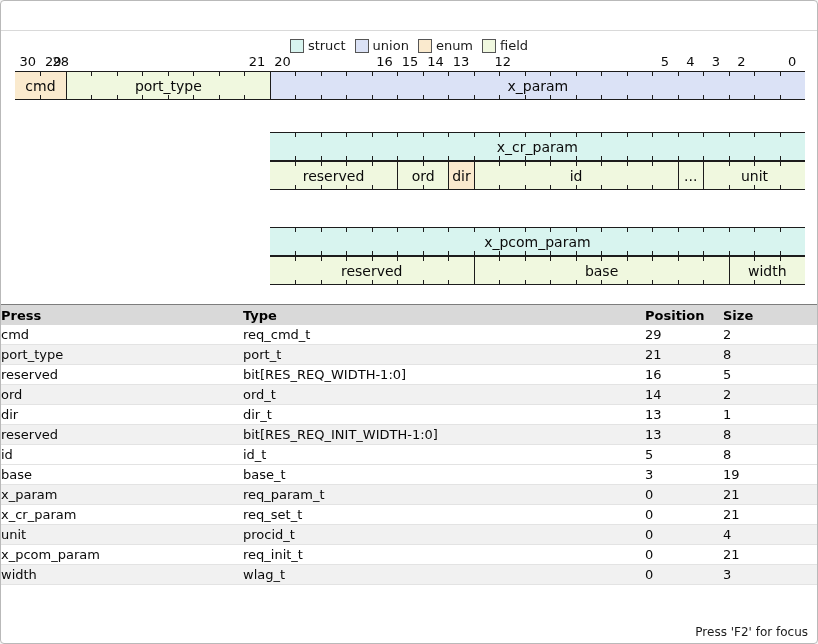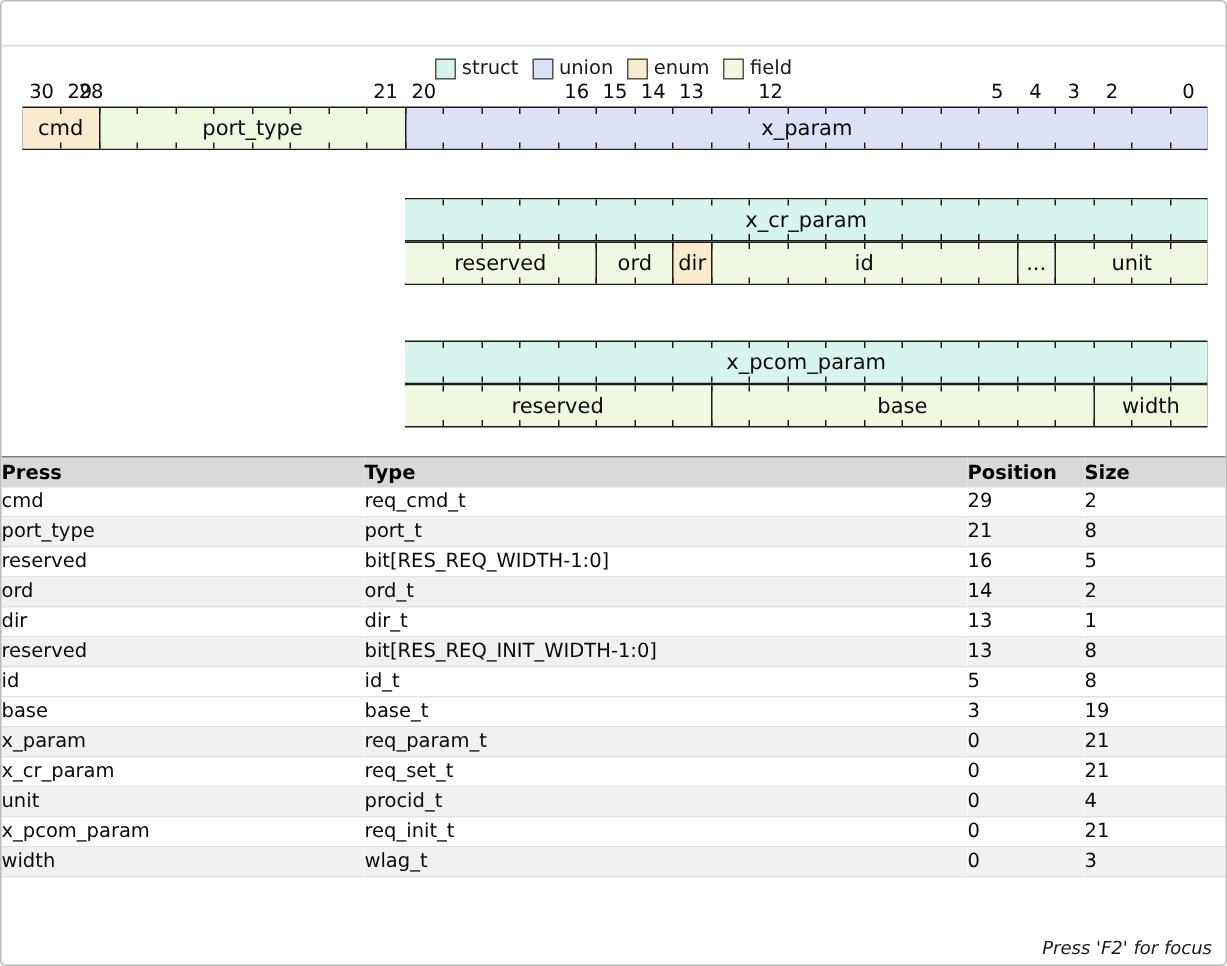--- a/index.html
+++ b/index.html
@@ -51,21 +51,21 @@
     height:19px; padding:0; color:#0a0a0a;
     border-bottom:1px solid #e3e3e3; overflow:hidden; white-space:nowrap;
   }
   table.fields tr.alt td { background:#f1f1f1; }
   .col-name  { width:242px; }
   .col-type  { width:402px; }
   .col-pos   { width:78px;  }
   .col-size  { width:96px;  }
   .cell-pad  { padding-left:8px; }
   .status {
-    position:absolute; right:9px; bottom:4px; font-size:12px; color:#1a1a1a;font-style:italic;
+    position:absolute; right:9px; bottom:4px; font-size:12px; color:#1a1a1a;
   }
 </style>
 </head>
 <body>
 
 <div class="window">
   <div class="title-sep"></div>
 
   <div class="legend" id="legend">
       <span class="legend-item">
@@ -89,21 +89,21 @@
   <div id="diagram-layer">
       <div class="bit-label" style="left: 14px; width: 25.4839px;">30</div>
       <div class="bit-label" style="left: 39.4839px; width: 25.4839px;">29</div>
       <div class="bit-label" style="left: 47px; width: 25.4839px;">28</div>
       <div class="bit-label" style="left: 243.355px; width: 25.4839px;">21</div>
       <div class="bit-label" style="left: 268.839px; width: 25.4839px;">20</div>
       <div class="bit-label" style="left: 370.774px; width: 25.4839px;">16</div>
       <div class="bit-label" style="left: 396.258px; width: 25.4839px;">15</div>
       <div class="bit-label" style="left: 421.742px; width: 25.4839px;">14</div>
       <div class="bit-label" style="left: 447.226px; width: 25.4839px;">13</div>
-      <div class="bit-label" style="left: 500px; width: 25.4839px;">12</div>
+      <div class="bit-label" style="left: 489px; width: 25.4839px;">12</div>
       <div class="bit-label" style="left: 651.097px; width: 25.4839px;">5</div>
       <div class="bit-label" style="left: 676.581px; width: 25.4839px;">4</div>
       <div class="bit-label" style="left: 702.065px; width: 25.4839px;">3</div>
       <div class="bit-label" style="left: 727.548px; width: 25.4839px;">2</div>
       <div class="bit-label" style="left: 778.516px; width: 25.4839px;">0</div>
       <div class="bit-row" style="left: 14px; top: 70px; width: 790px;">
         <div class="bf first" style="left: -1px; width: 50.9677px; background: rgb(250, 234, 206);">cmd</div>
         <div class="bf" style="left: 49.9677px; width: 203.871px; background: rgb(240, 248, 223);">port_type</div>
         <div class="bf" style="left: 253.839px; width: 535.161px; background: rgb(219, 226, 246);">x_param</div>
         <div class="tick top" style="left: 24.4839px;"></div>

